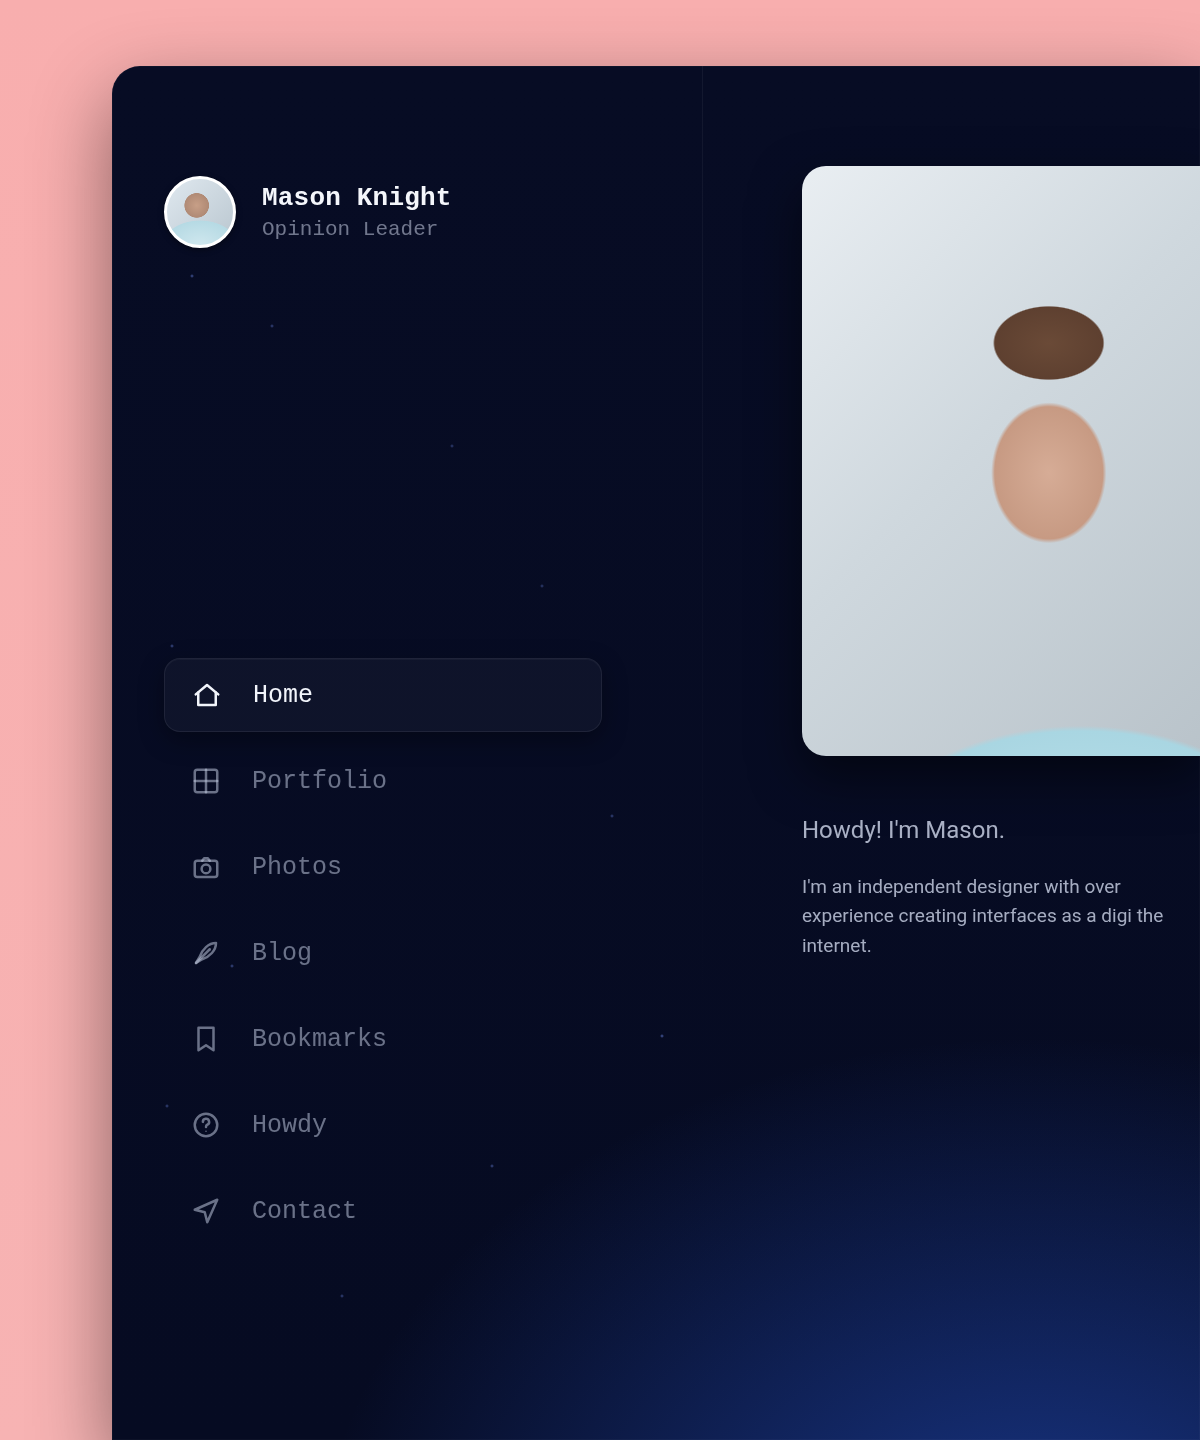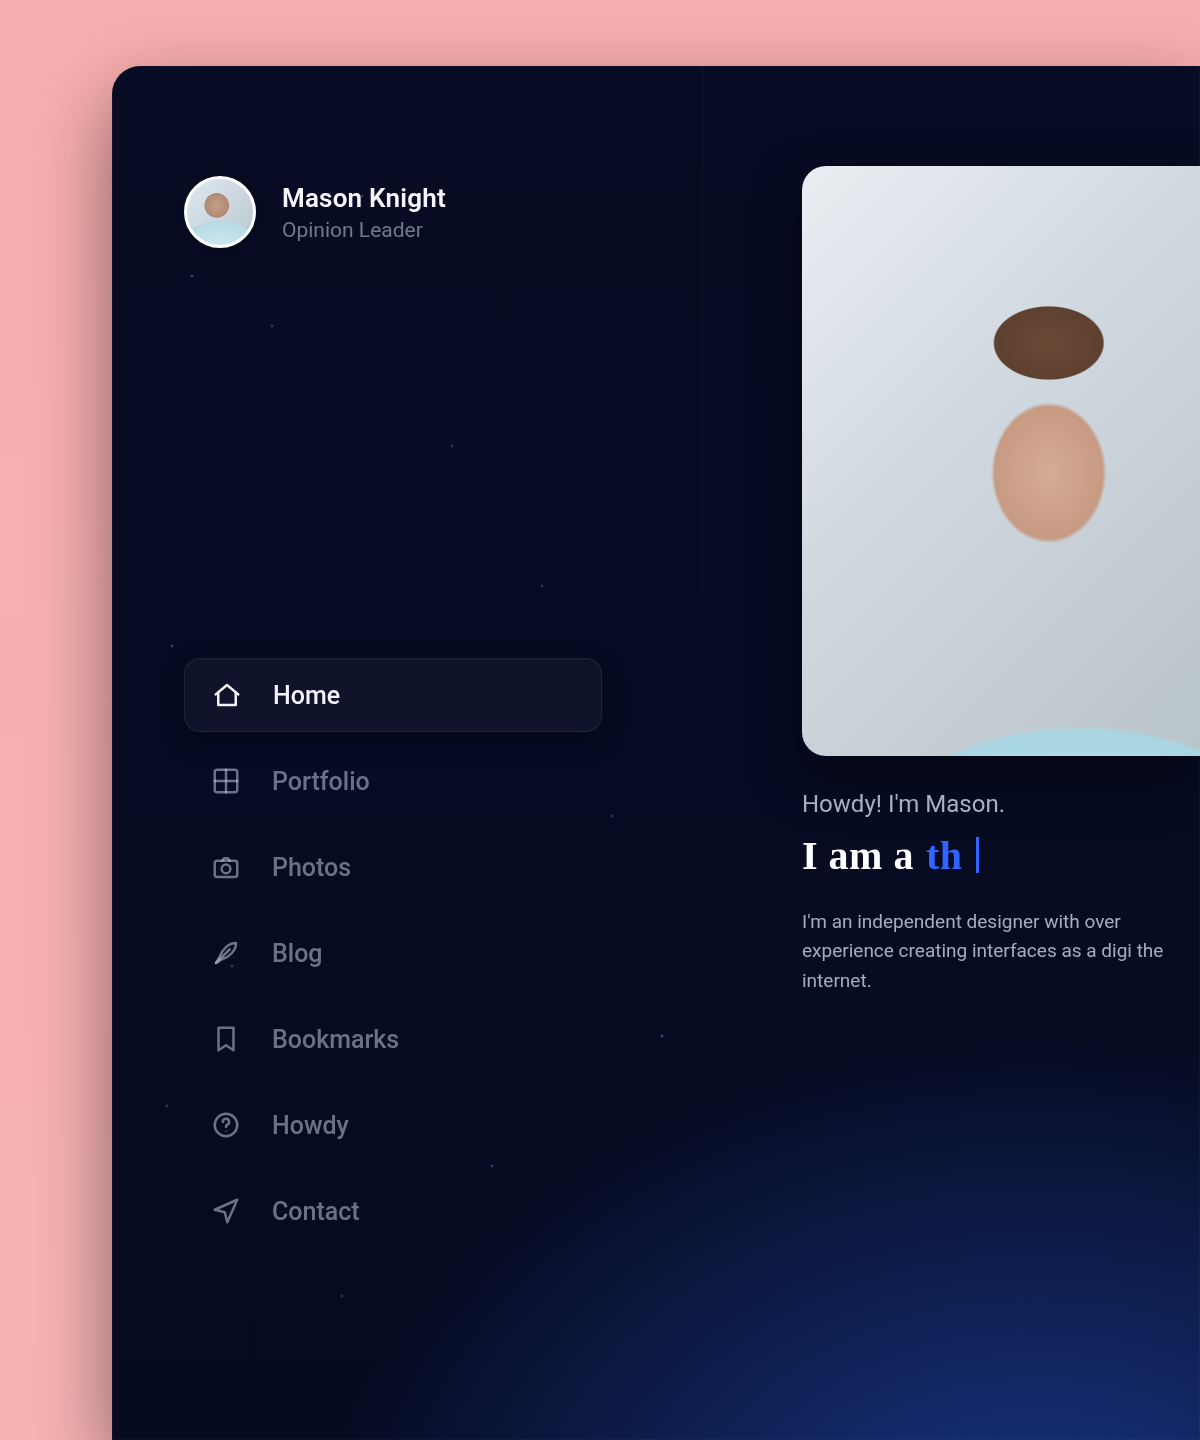--- a/index.html
+++ b/index.html
@@ -41,21 +41,22 @@
       radial-gradient(1px 1px at 380px 1100px, rgba(120,150,255,.5), transparent 2px),
       radial-gradient(1px 1px at 230px 1230px, rgba(120,150,255,.45), transparent 2px),
       radial-gradient(1px 1px at 500px 750px, rgba(120,150,255,.45), transparent 2px),
       radial-gradient(1px 1px at 55px 1040px, rgba(120,150,255,.45), transparent 2px);
     pointer-events: none;
   }
   .sidebar {
     position: absolute;
     top: 0; left: 0; bottom: 0;
     width: 590px;
-    padding: 110px 100px 0 72px;
+    padding: 110px 100px 0 52px;
+    font-family: Liberation Mono, monospace;
   }
   .sidebar-divider {
     position: absolute;
     top: 0; bottom: 0; left: 590px;
     width: 1px;
     background: linear-gradient(180deg, rgba(255,255,255,0.05), rgba(255,255,255,0.02) 40%, rgba(255,255,255,0) 70%);
   }
   .profile {
     display: flex; align-items: center; gap: 26px;
   }
@@ -115,21 +116,21 @@
     width: 100%;
     height: 590px;
     border-radius: 24px 0 0 24px;
     background:
       radial-gradient(180px 220px at 62% 52%, #d6ac96 0%, #c79a83 30%, rgba(0,0,0,0) 32%),
       radial-gradient(90px 60px at 62% 30%, #6a4a37 0%, #5e4030 60%, rgba(0,0,0,0) 62%),
       radial-gradient(400px 260px at 70% 120%, #bfe2eb 0%, #a9d6e2 55%, rgba(0,0,0,0) 57%),
       linear-gradient(135deg, #e9eef2 0%, #cfd8de 45%, #b9c3ca 100%);
     box-shadow: 0 20px 50px rgba(0,0,0,0.5);
   }
-  .intro { margin-top: 34px; }
+  .intro { margin-top: 60px; }
   .greeting {
     color: rgba(205,212,232,0.82);
     font-size: 24px;
     font-weight: 400;
   }
   .headline {
     margin-top: 14px;
     font-family: Georgia, "Times New Roman", serif;
     font-weight: 800;
     font-size: 40px;
@@ -249,22 +250,17 @@
     </nav>
   </div>
 
   <div class="sidebar-divider"></div>
 
   <div class="main">
     <div class="hero"></div>
 
     <div class="intro">
       <div class="greeting">Howdy! I'm Mason.</div>
-      <div class="headline">
-        <span>I am a</span>
-        <span class="typed">th</span>
-          <span class="cursor"></span>
-      </div>
       <div class="body">I'm an independent designer with over experience creating interfaces as a digi the internet.</div>
     </div>
   </div>
 
 </div>
 
 </body></html>

